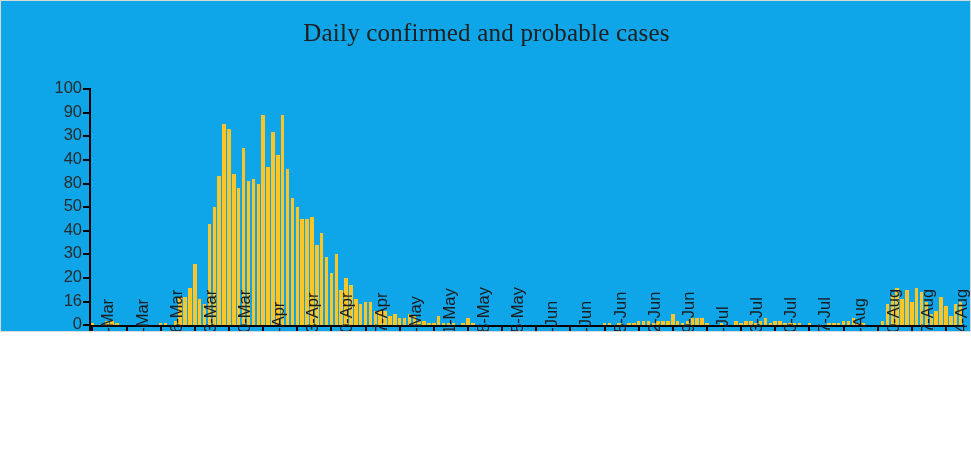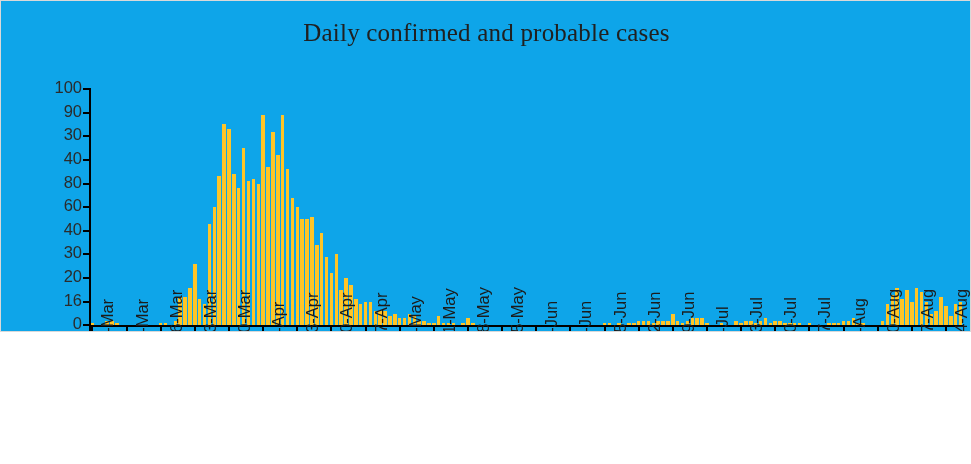--- a/index.html
+++ b/index.html
@@ -149,21 +149,21 @@
       </div>
       <div class="ytick-row" style="top: 158.909px;">
         <div class="ytick-label">40</div>
         <div class="ytick-mark"></div>
       </div>
       <div class="ytick-row" style="top: 182.545px;">
         <div class="ytick-label">80</div>
         <div class="ytick-mark"></div>
       </div>
       <div class="ytick-row" style="top: 206.182px;">
-        <div class="ytick-label">60</div>
+        <div class="ytick-label">50</div>
         <div class="ytick-mark"></div>
       </div>
       <div class="ytick-row" style="top: 229.818px;">
         <div class="ytick-label">40</div>
         <div class="ytick-mark"></div>
       </div>
       <div class="ytick-row" style="top: 253.455px;">
         <div class="ytick-label">30</div>
         <div class="ytick-mark"></div>
       </div>

